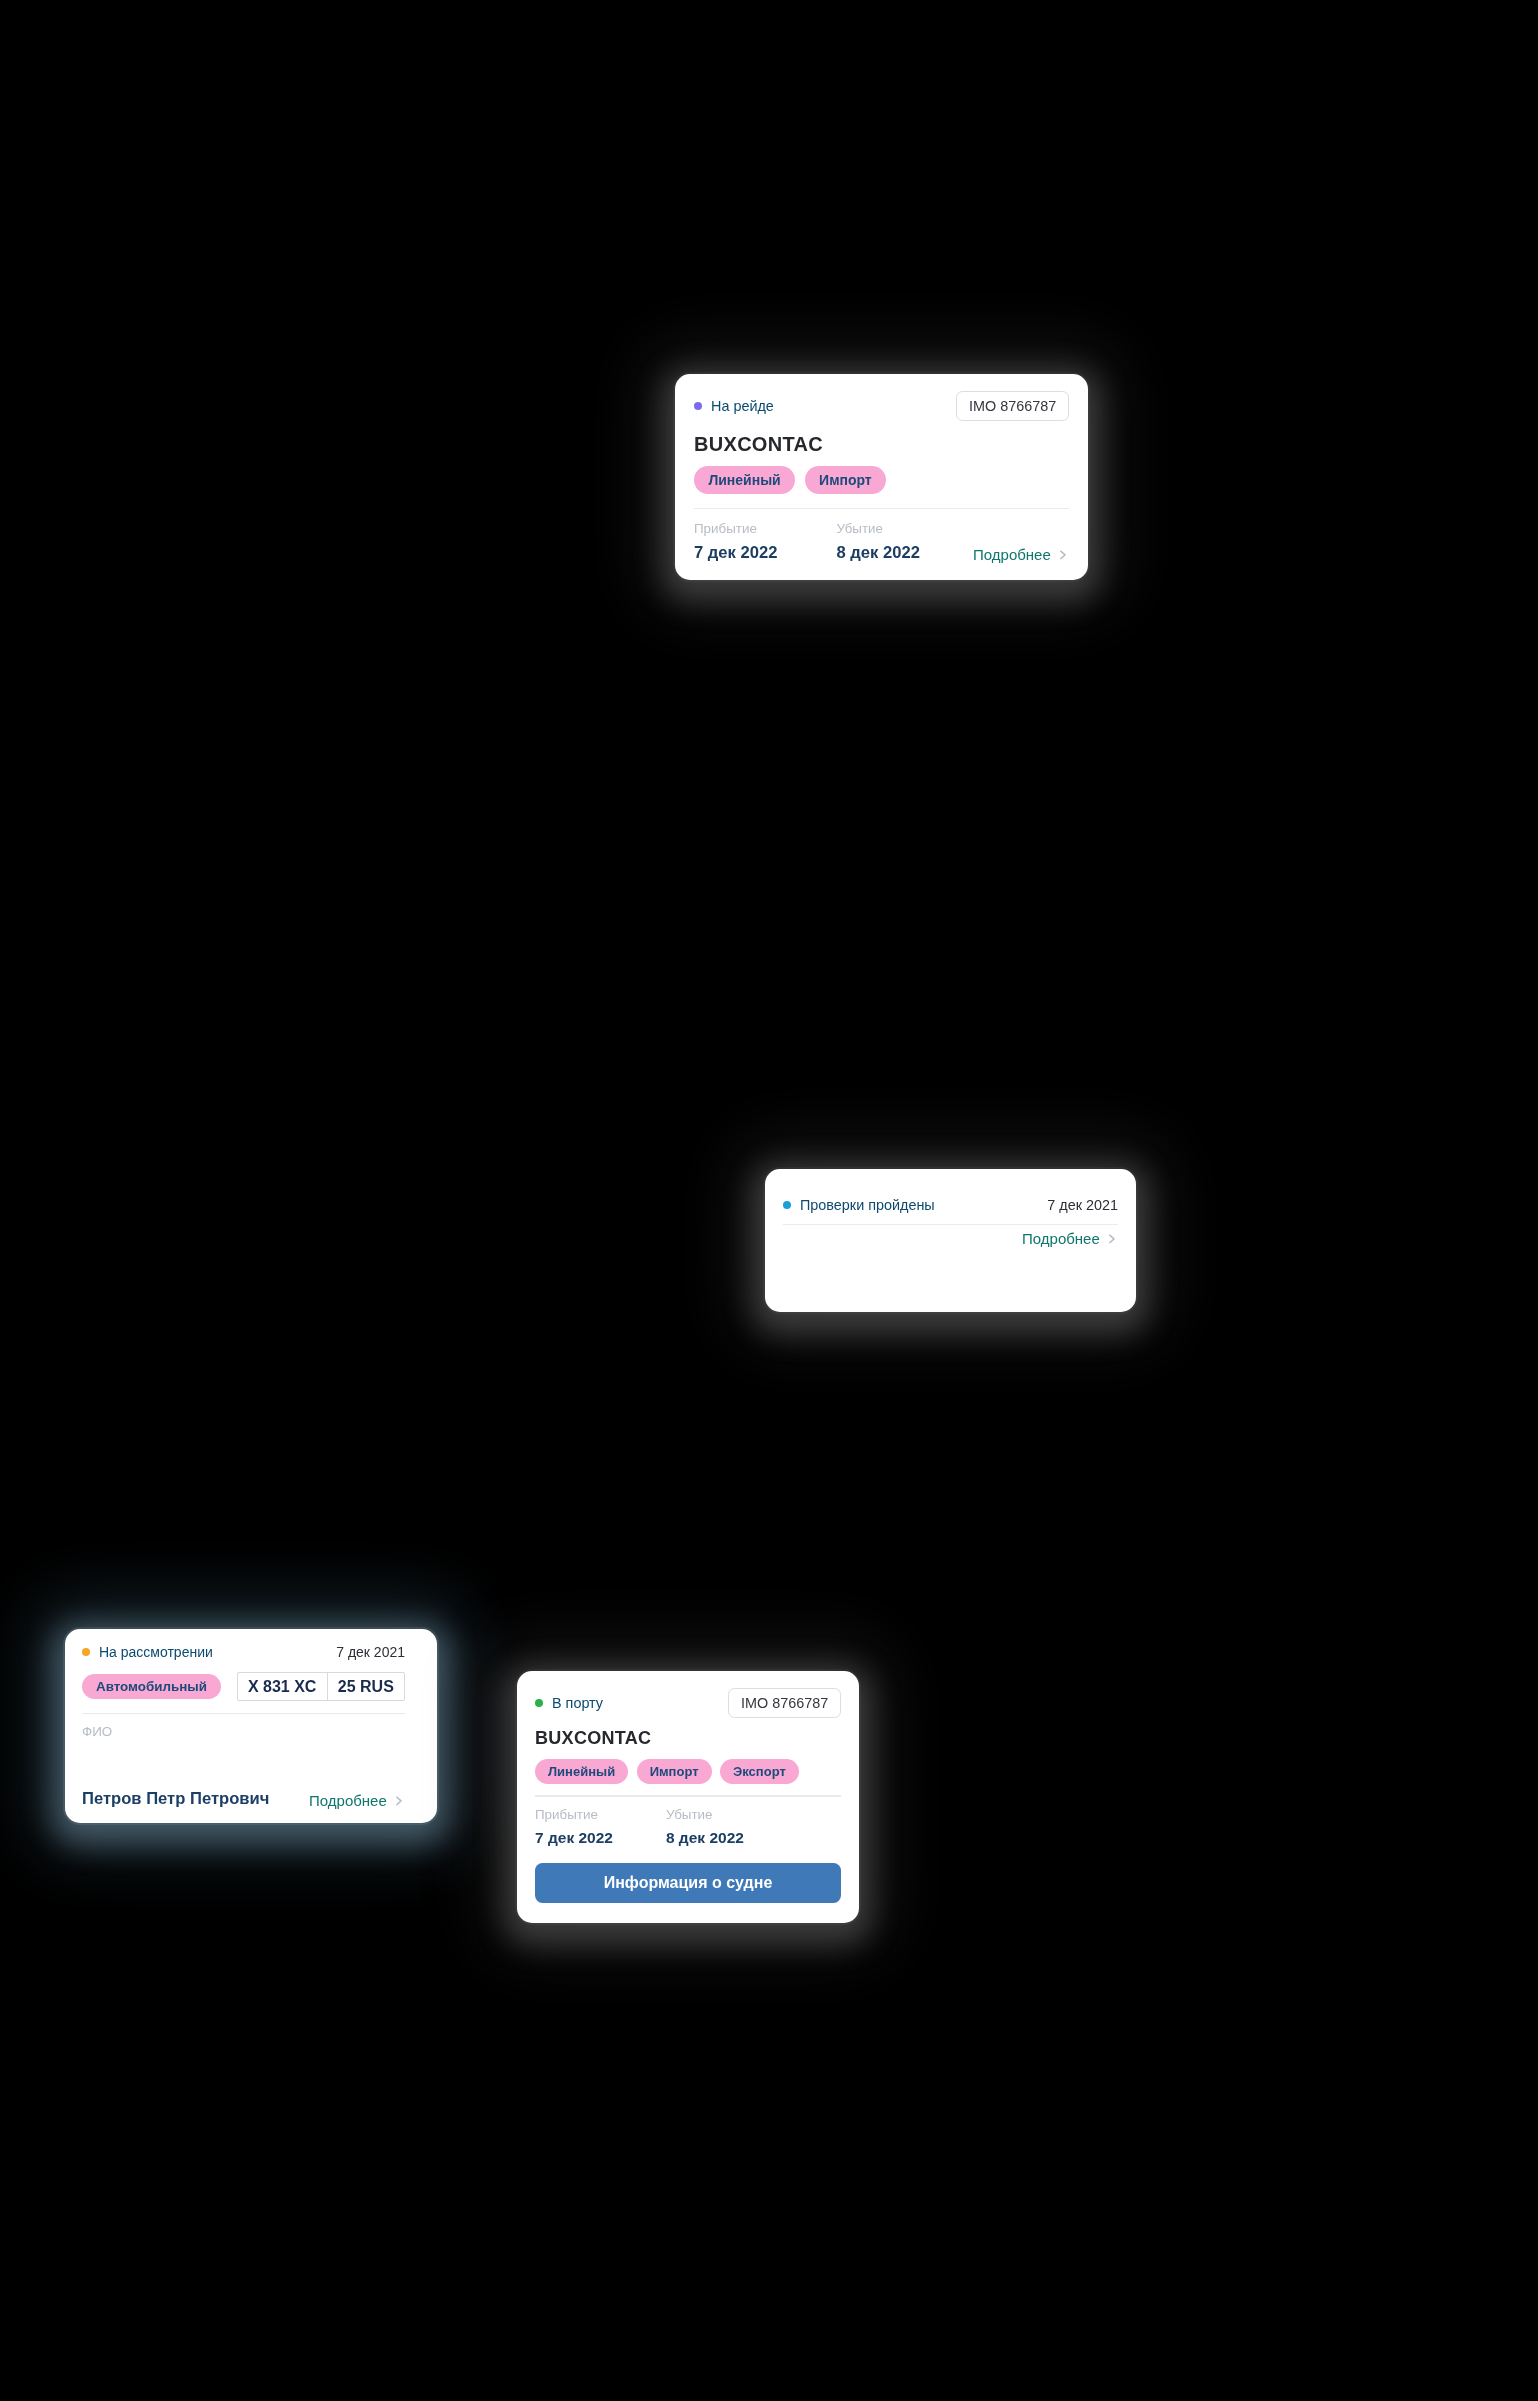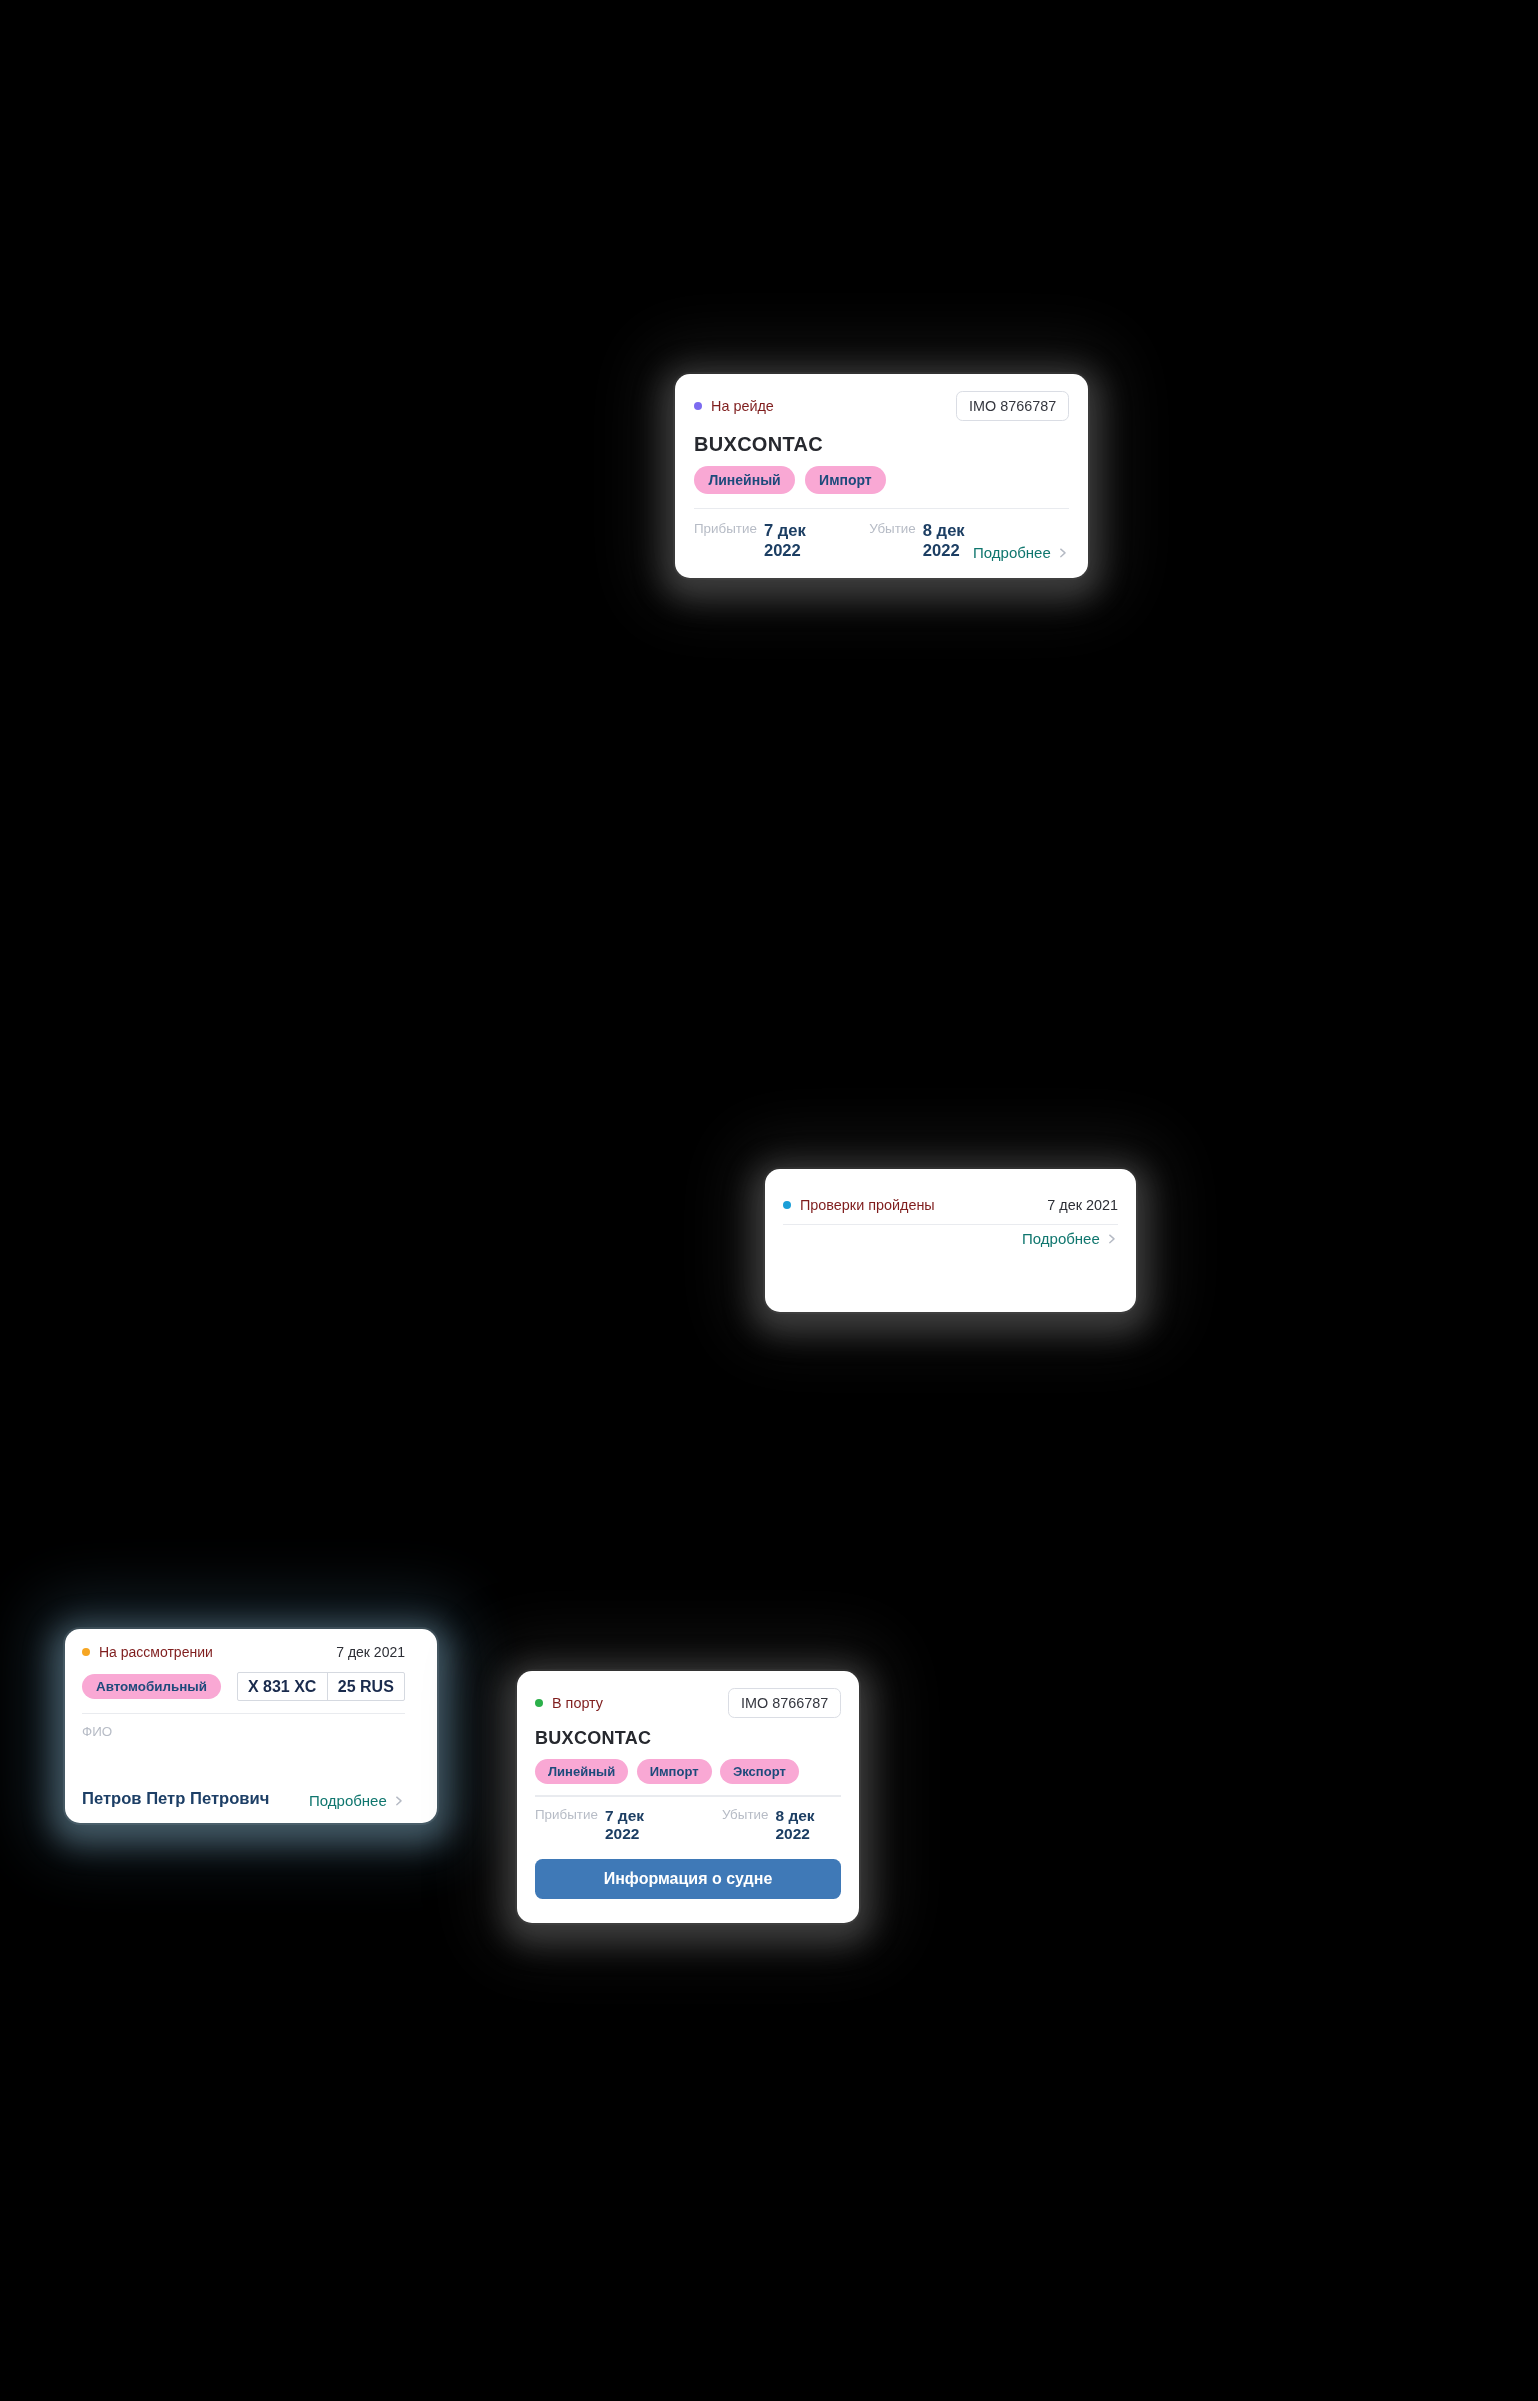--- a/index.html
+++ b/index.html
@@ -48,21 +48,21 @@
     gap: 9px;
   }
   .dot {
     width: 8px;
     height: 8px;
     border-radius: 50%;
     flex: 0 0 auto;
   }
   .status-label {
     font-size: 14.4px;
-    color: #7f1d1d;
+    color: #0c4a6e;
   }
   .header-date {
     font-size: 14.4px;
     color: #2d2f36;
   }
   .imo-badge {
     border: 1.1px solid #dadde4;
     border-radius: 6.4px;
     padding: 5.9px 11.8px;
     font-size: 14.4px;
@@ -102,21 +102,21 @@
     background: #e9ebef;
     width: 100%;
   }
 
   .fields-row {
     display: flex;
     align-items: flex-end;
   }
   .field {
     display: flex;
-    flex-direction: row;
+    flex-direction: column;
     gap: 7px;
   }
   .field-label {
     font-size: 13.4px;
     color: #b7bcc6;
   }
   .field-value {
     font-size: 16.6px;
     font-weight: 700;
     color: #1c3e63;

